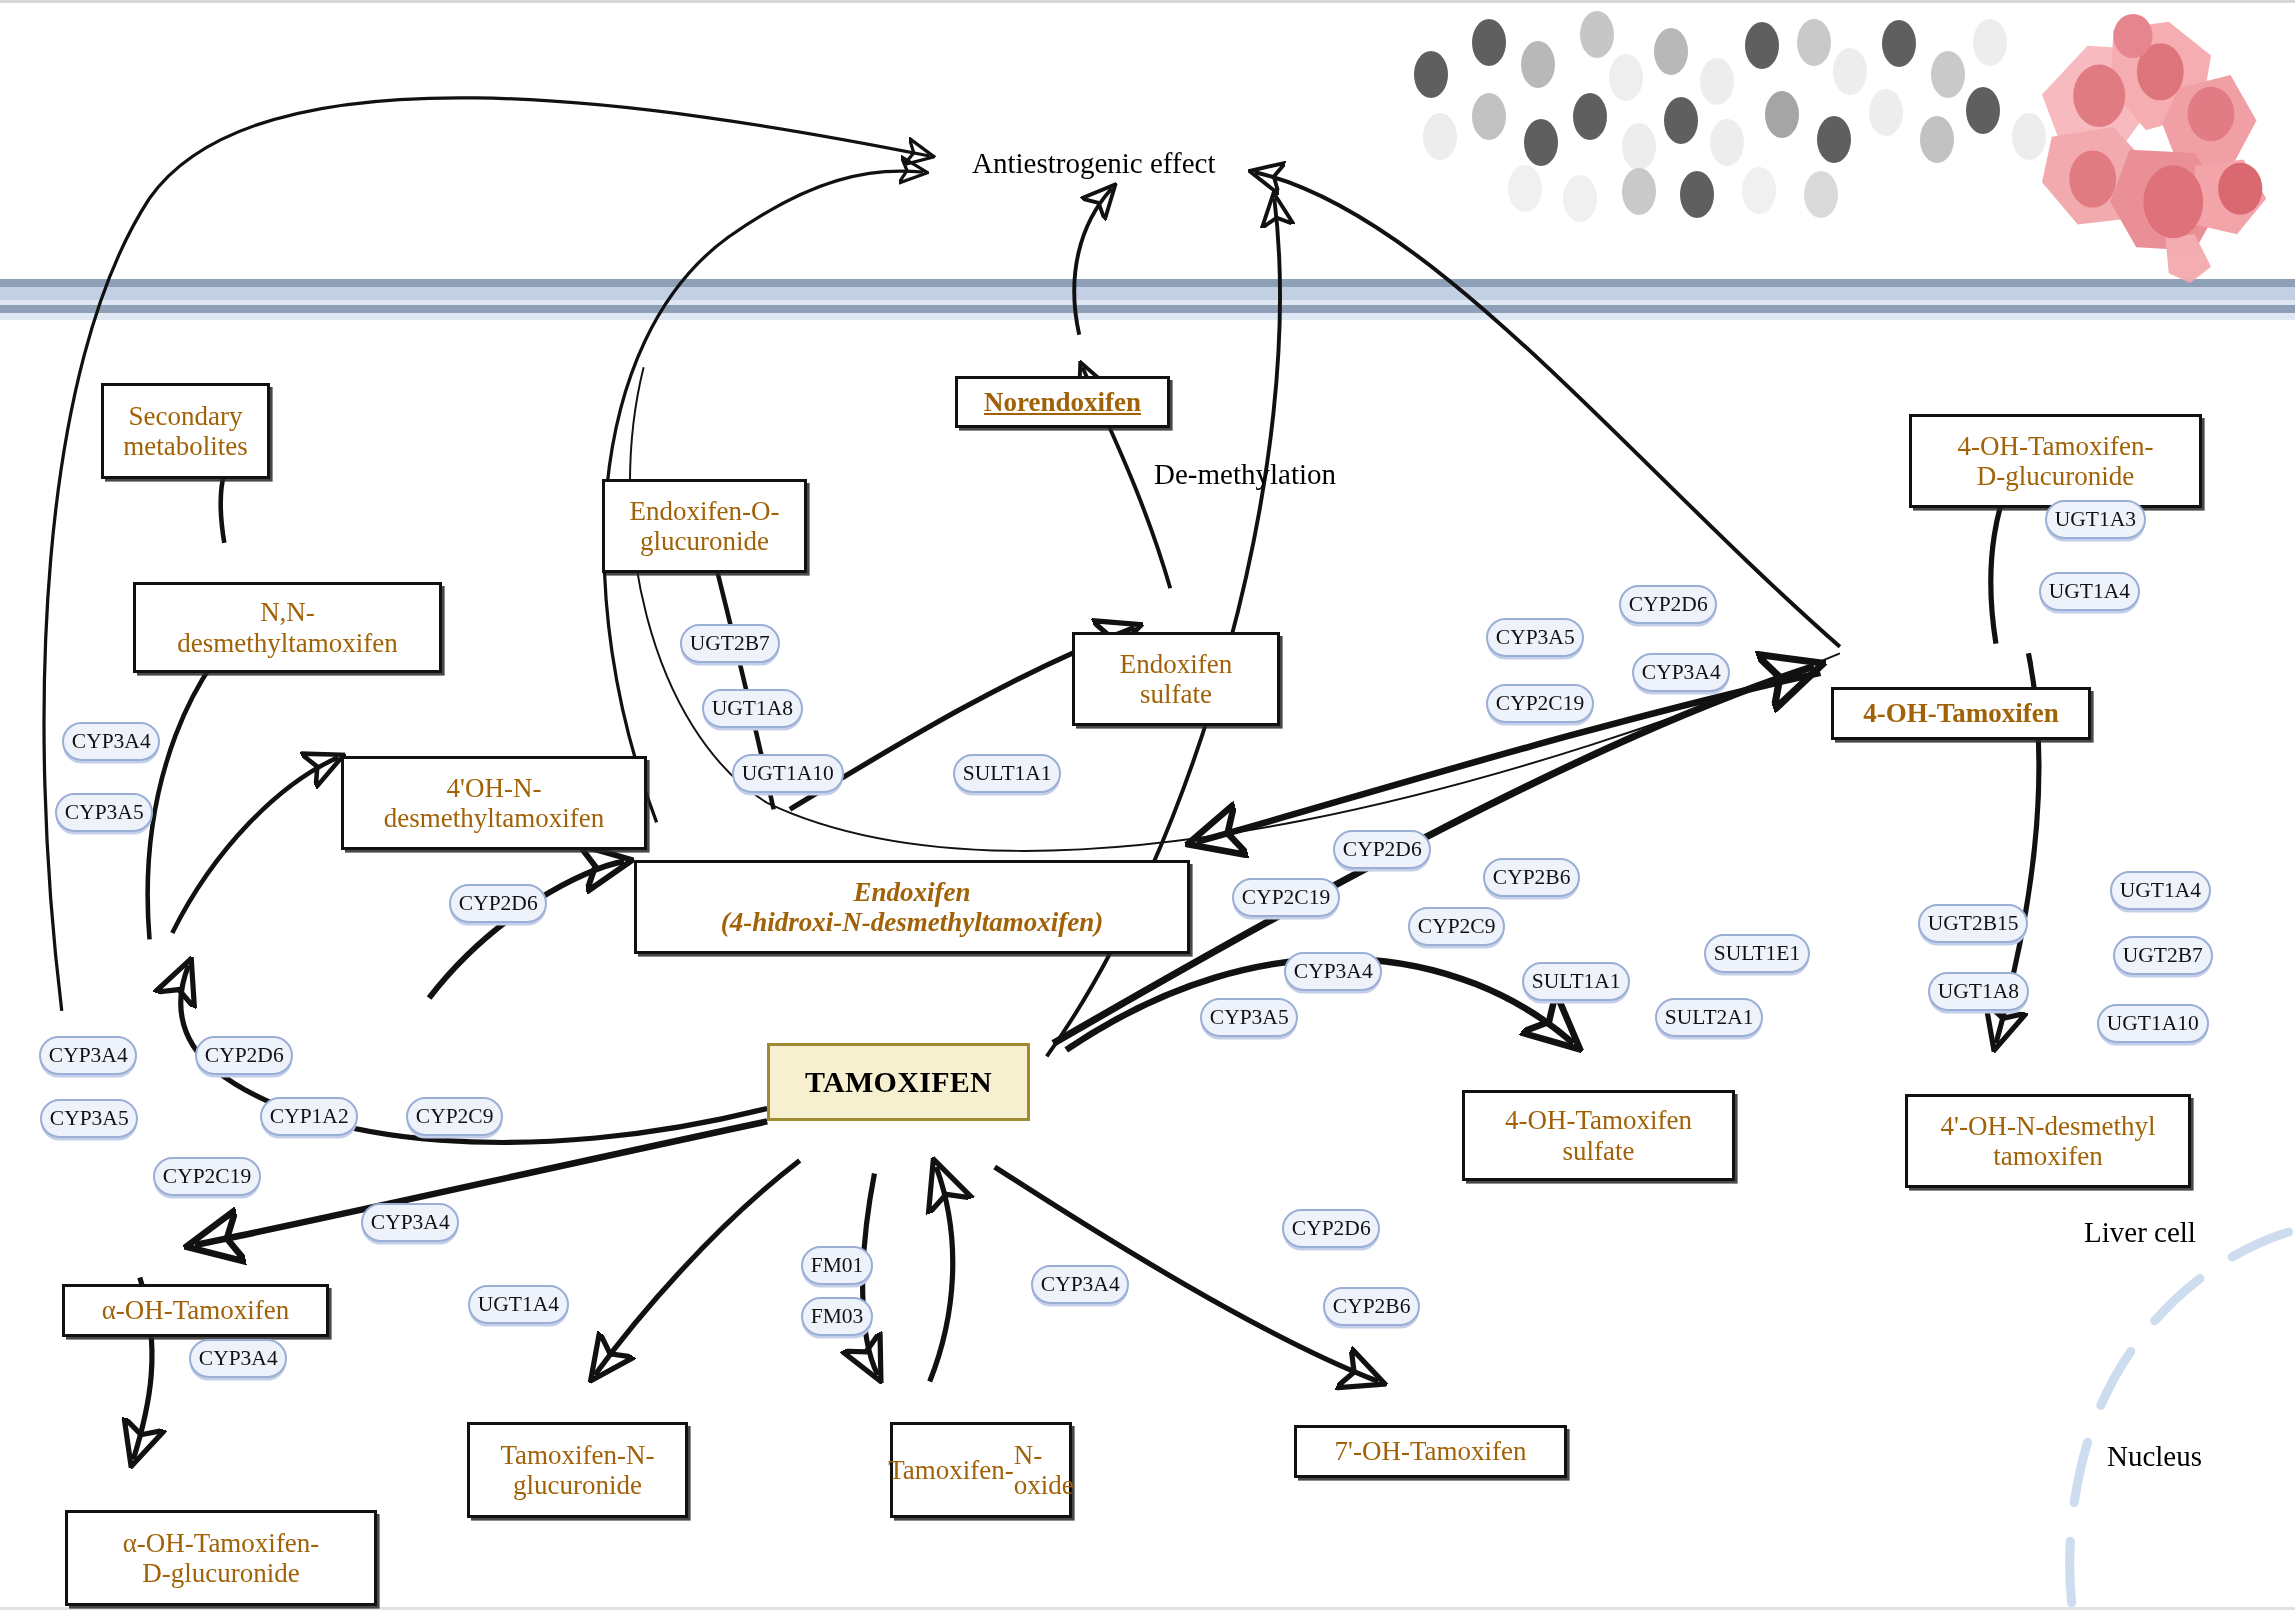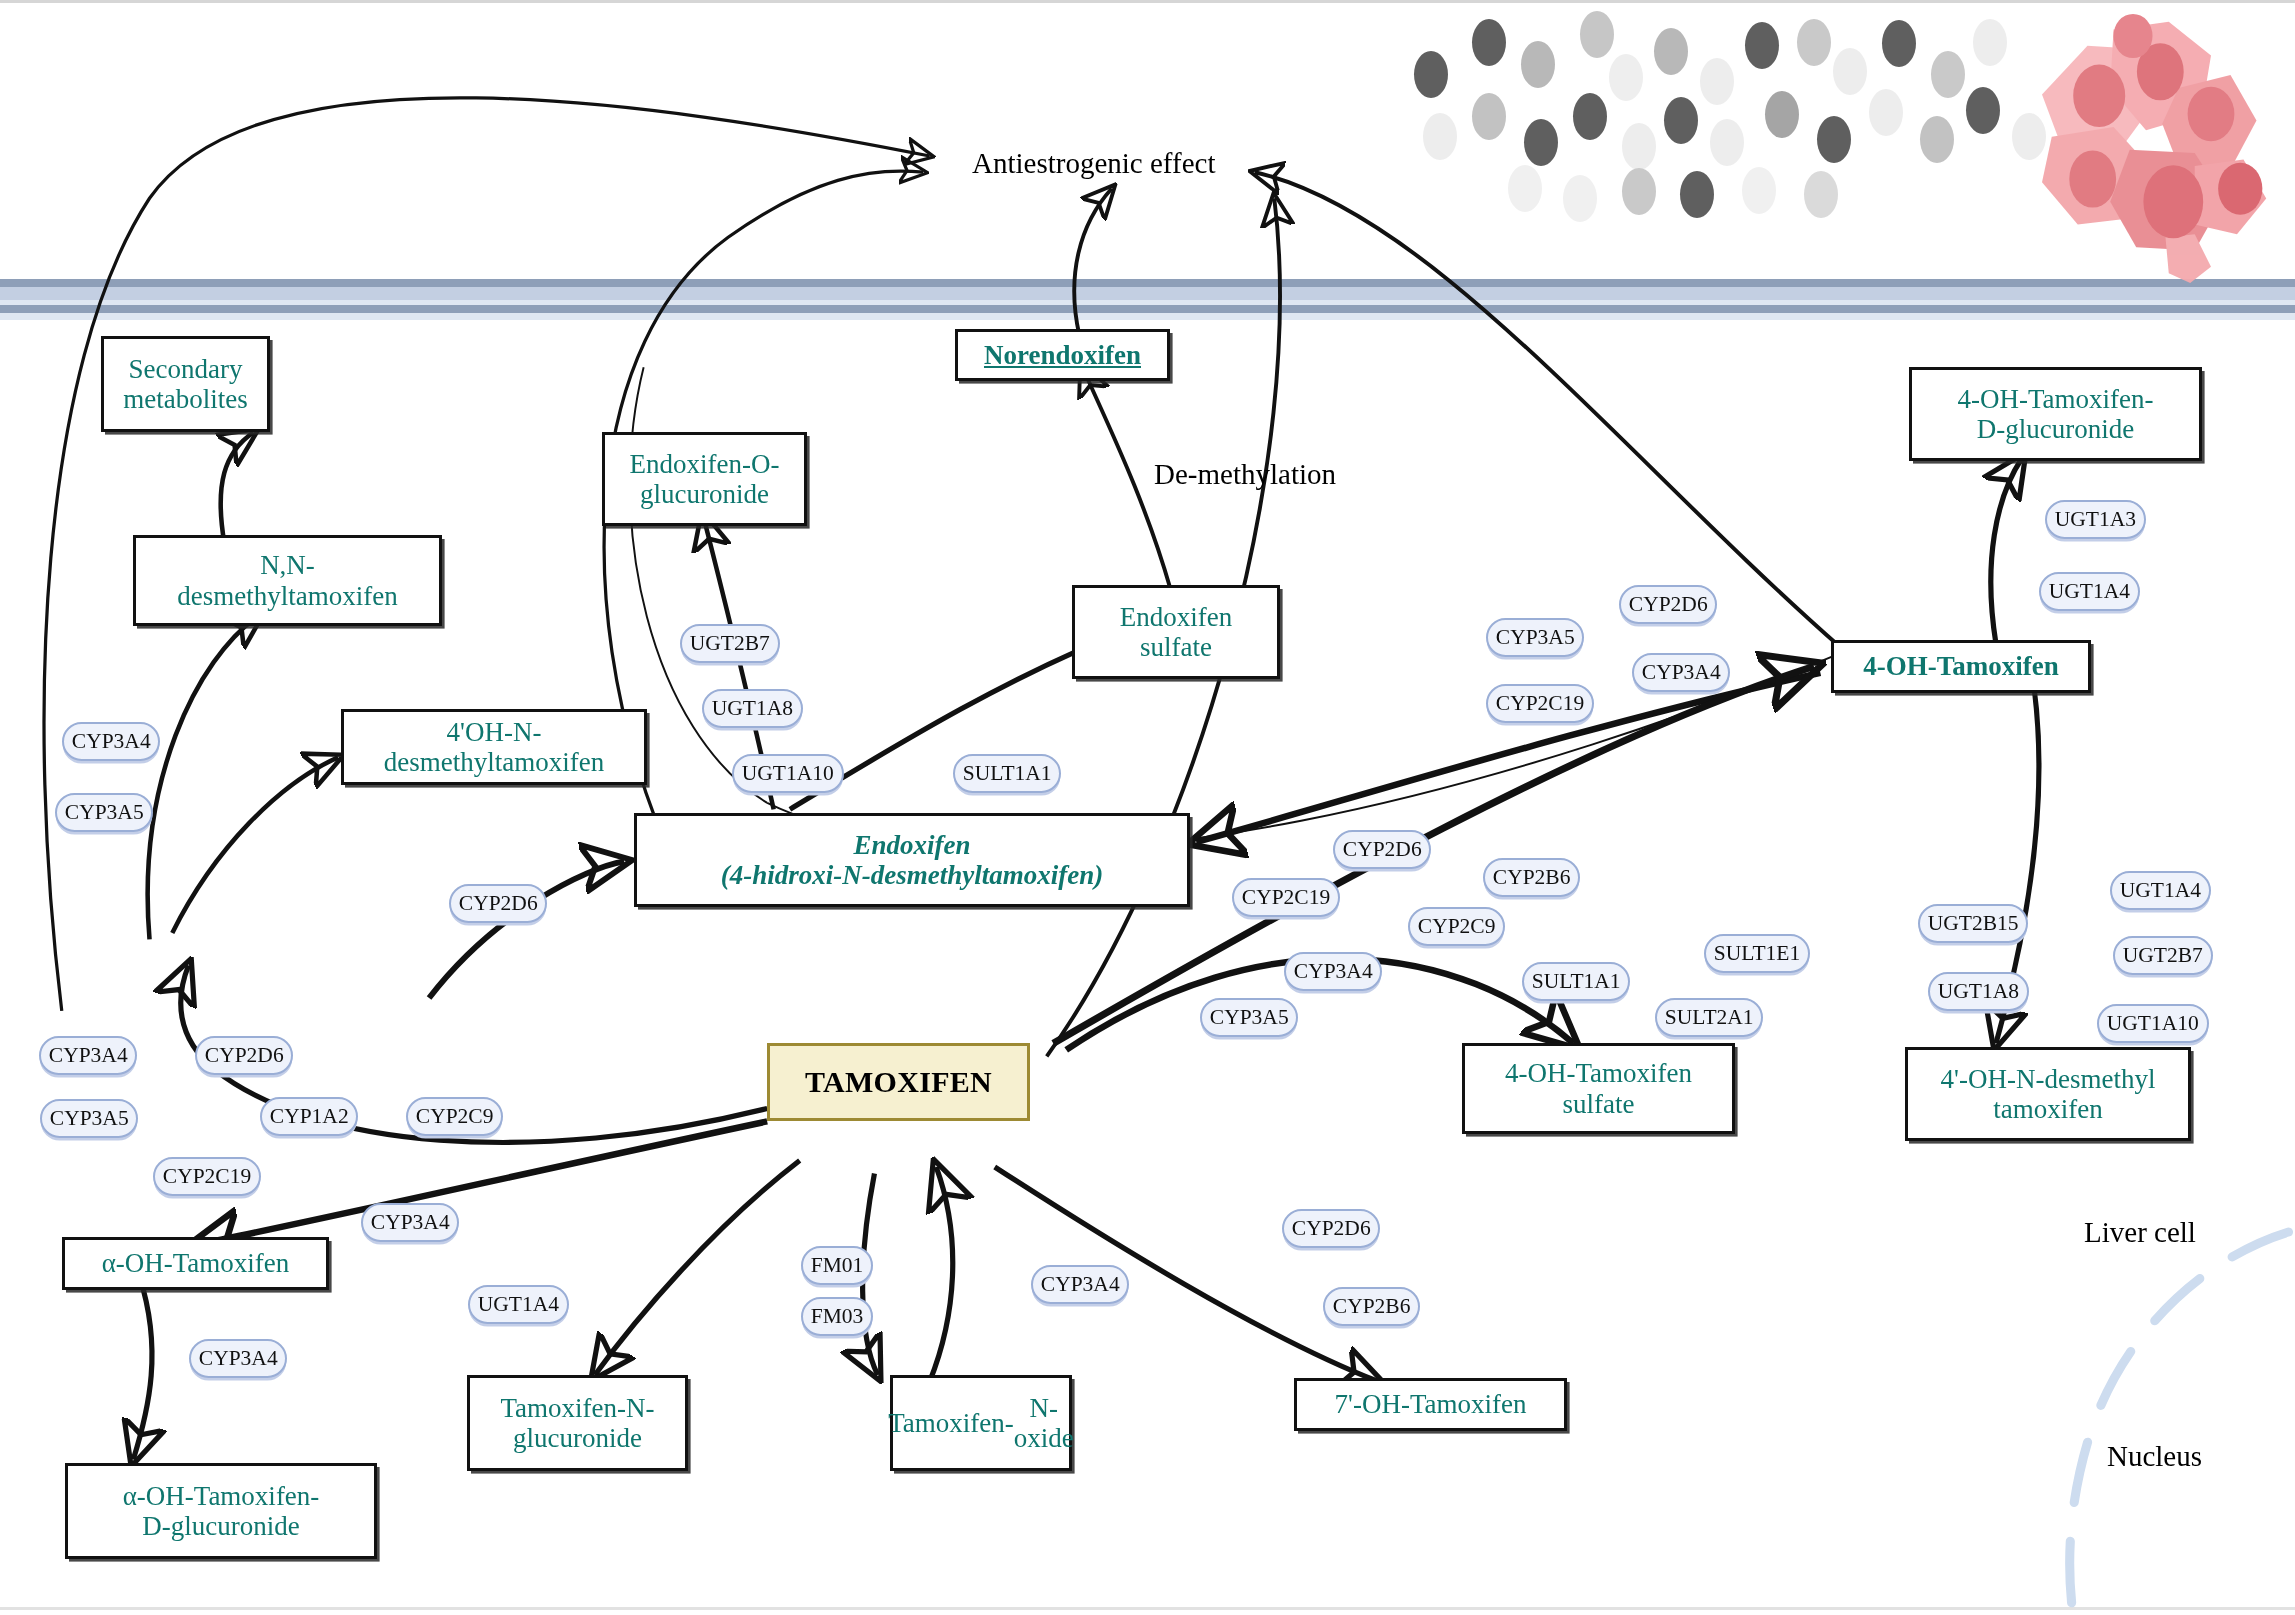--- a/index.html
+++ b/index.html
@@ -9,23 +9,23 @@
   #stage::after{content:"";position:absolute;left:0;right:0;bottom:6.5px;height:2.6px;background:#e2e2e2;}
 
   
   .membrane{position:absolute;left:0;width:100%;}
   .mem-a{background:#8e9fb8;}
   .mem-b{background:#c3cfe2;}
   .mem-c{background:#dfe7f2;}
 
   
   .node{position:absolute;box-sizing:border-box;background:#fff;border:3.3px solid #111;
-        display:flex;align-items:center;justify-content:center;text-align:center;
-        font-size:27px;line-height:1.12;color:#0f766e;padding:3.3px 5.9px;
-        box-shadow:3.3px 3.3px 0 -0.7px rgba(40,40,40,.85);z-index:6;}
+        display:flex;align-items:center;justify-content:center;
+        font-size:27px;line-height:1.12;color:#a16207;padding:3.3px 5.9px;
+        box-shadow:3.3px 3.3px 0 -0.7px rgba(40,40,40,.85);z-index:6;margin-top:47px;}
   .node.bold{font-weight:bold;}
   .node.ital{font-style:italic;font-weight:bold;}
   .node .sub{font-style:italic;font-weight:bold;display:block;}
 
   .tamoxifen{position:absolute;box-sizing:border-box;background:#f6f0d0;border:3.3px solid #9d8a33;
         display:flex;align-items:center;justify-content:center;text-align:center;
         font-size:30px;font-weight:bold;letter-spacing:0.3px;color:#000;z-index:8;}
 
   
   .pill{position:absolute;box-sizing:border-box;background:#eef2fb;border:2px solid #9aaed6;
@@ -187,21 +187,21 @@
   <div class="node" style="left:101px;top:333px;width:169px;height:96px;flex-direction:column;">
     <span>Secondary</span>
     <span>metabolites</span>
   </div>
 
   <div class="node" style="left:133px;top:532px;width:309px;height:91px;flex-direction:column;">
     <span>N,N-</span>
     <span>desmethyltamoxifen</span>
   </div>
 
-  <div class="node" style="left:341px;top:706px;width:306px;height:76px;flex-direction:column;">
+  <div class="node" style="left:341px;top:706px;width:306px;height:94px;flex-direction:column;">
     <span>4'OH-N-</span>
     <span>desmethyltamoxifen</span>
   </div>
 
 
   <div class="node" style="left:602px;top:429px;width:205px;height:94px;flex-direction:column;">
     <span>Endoxifen-O-</span>
     <span>glucuronide</span>
   </div>
 

